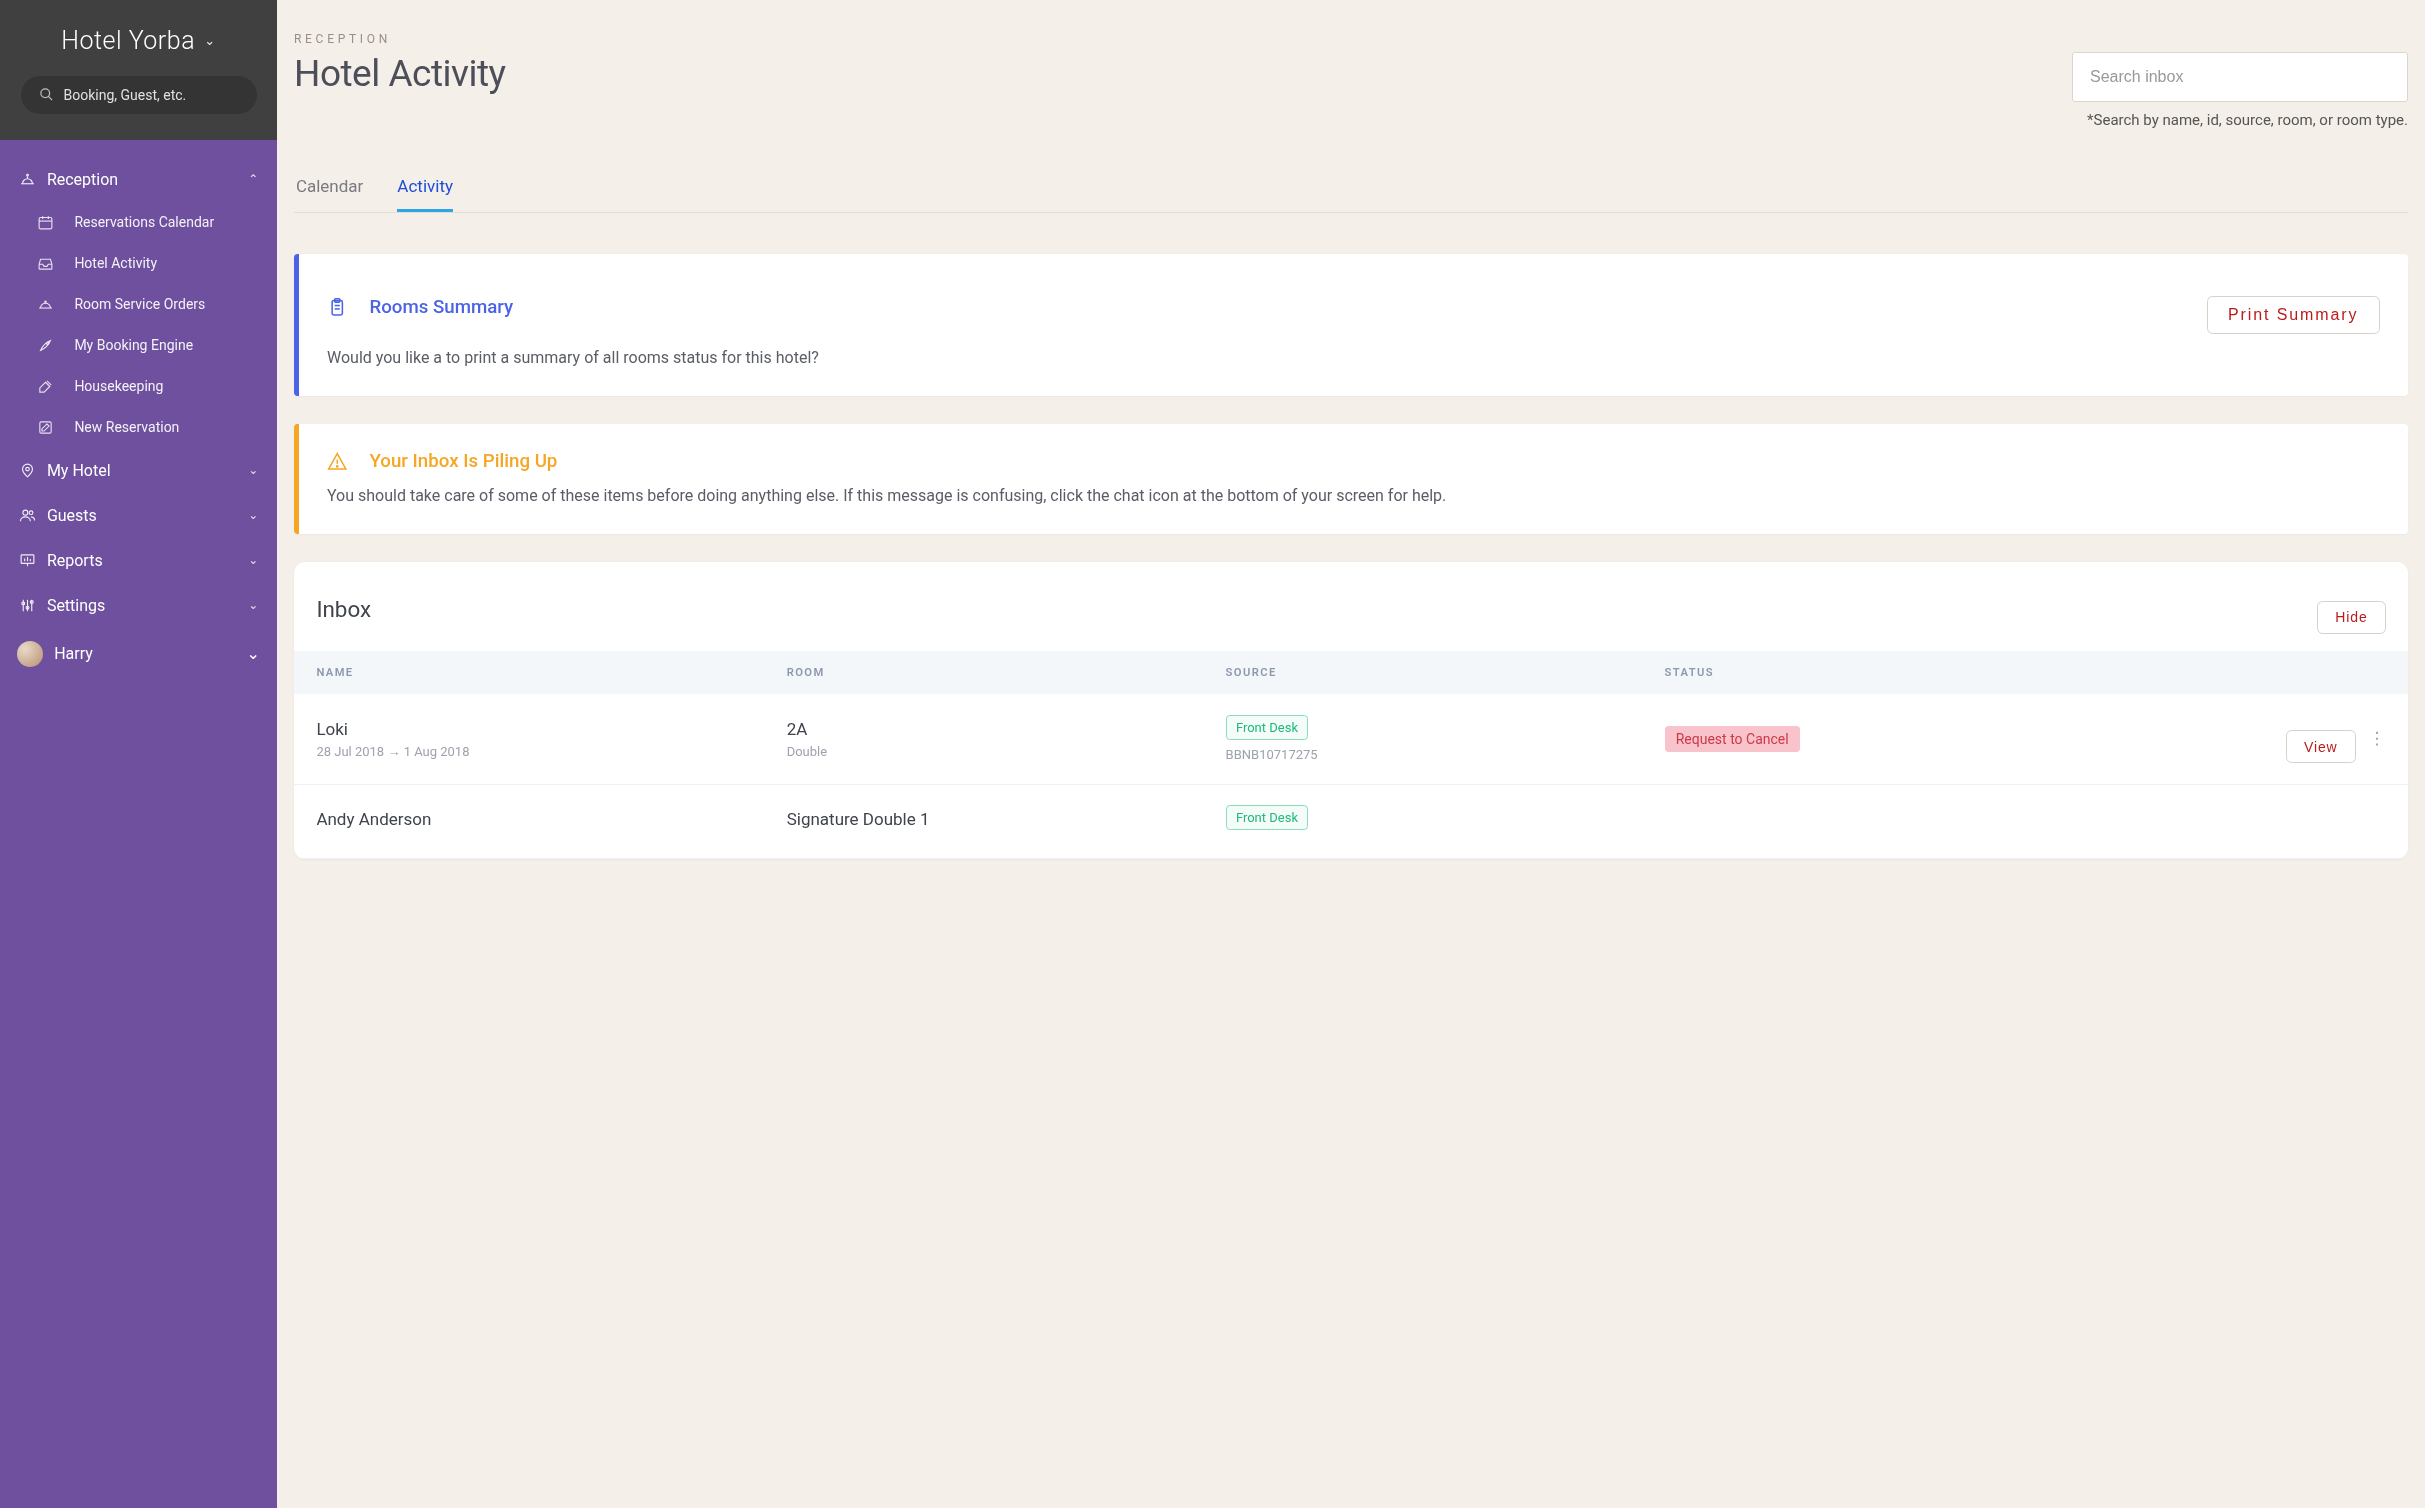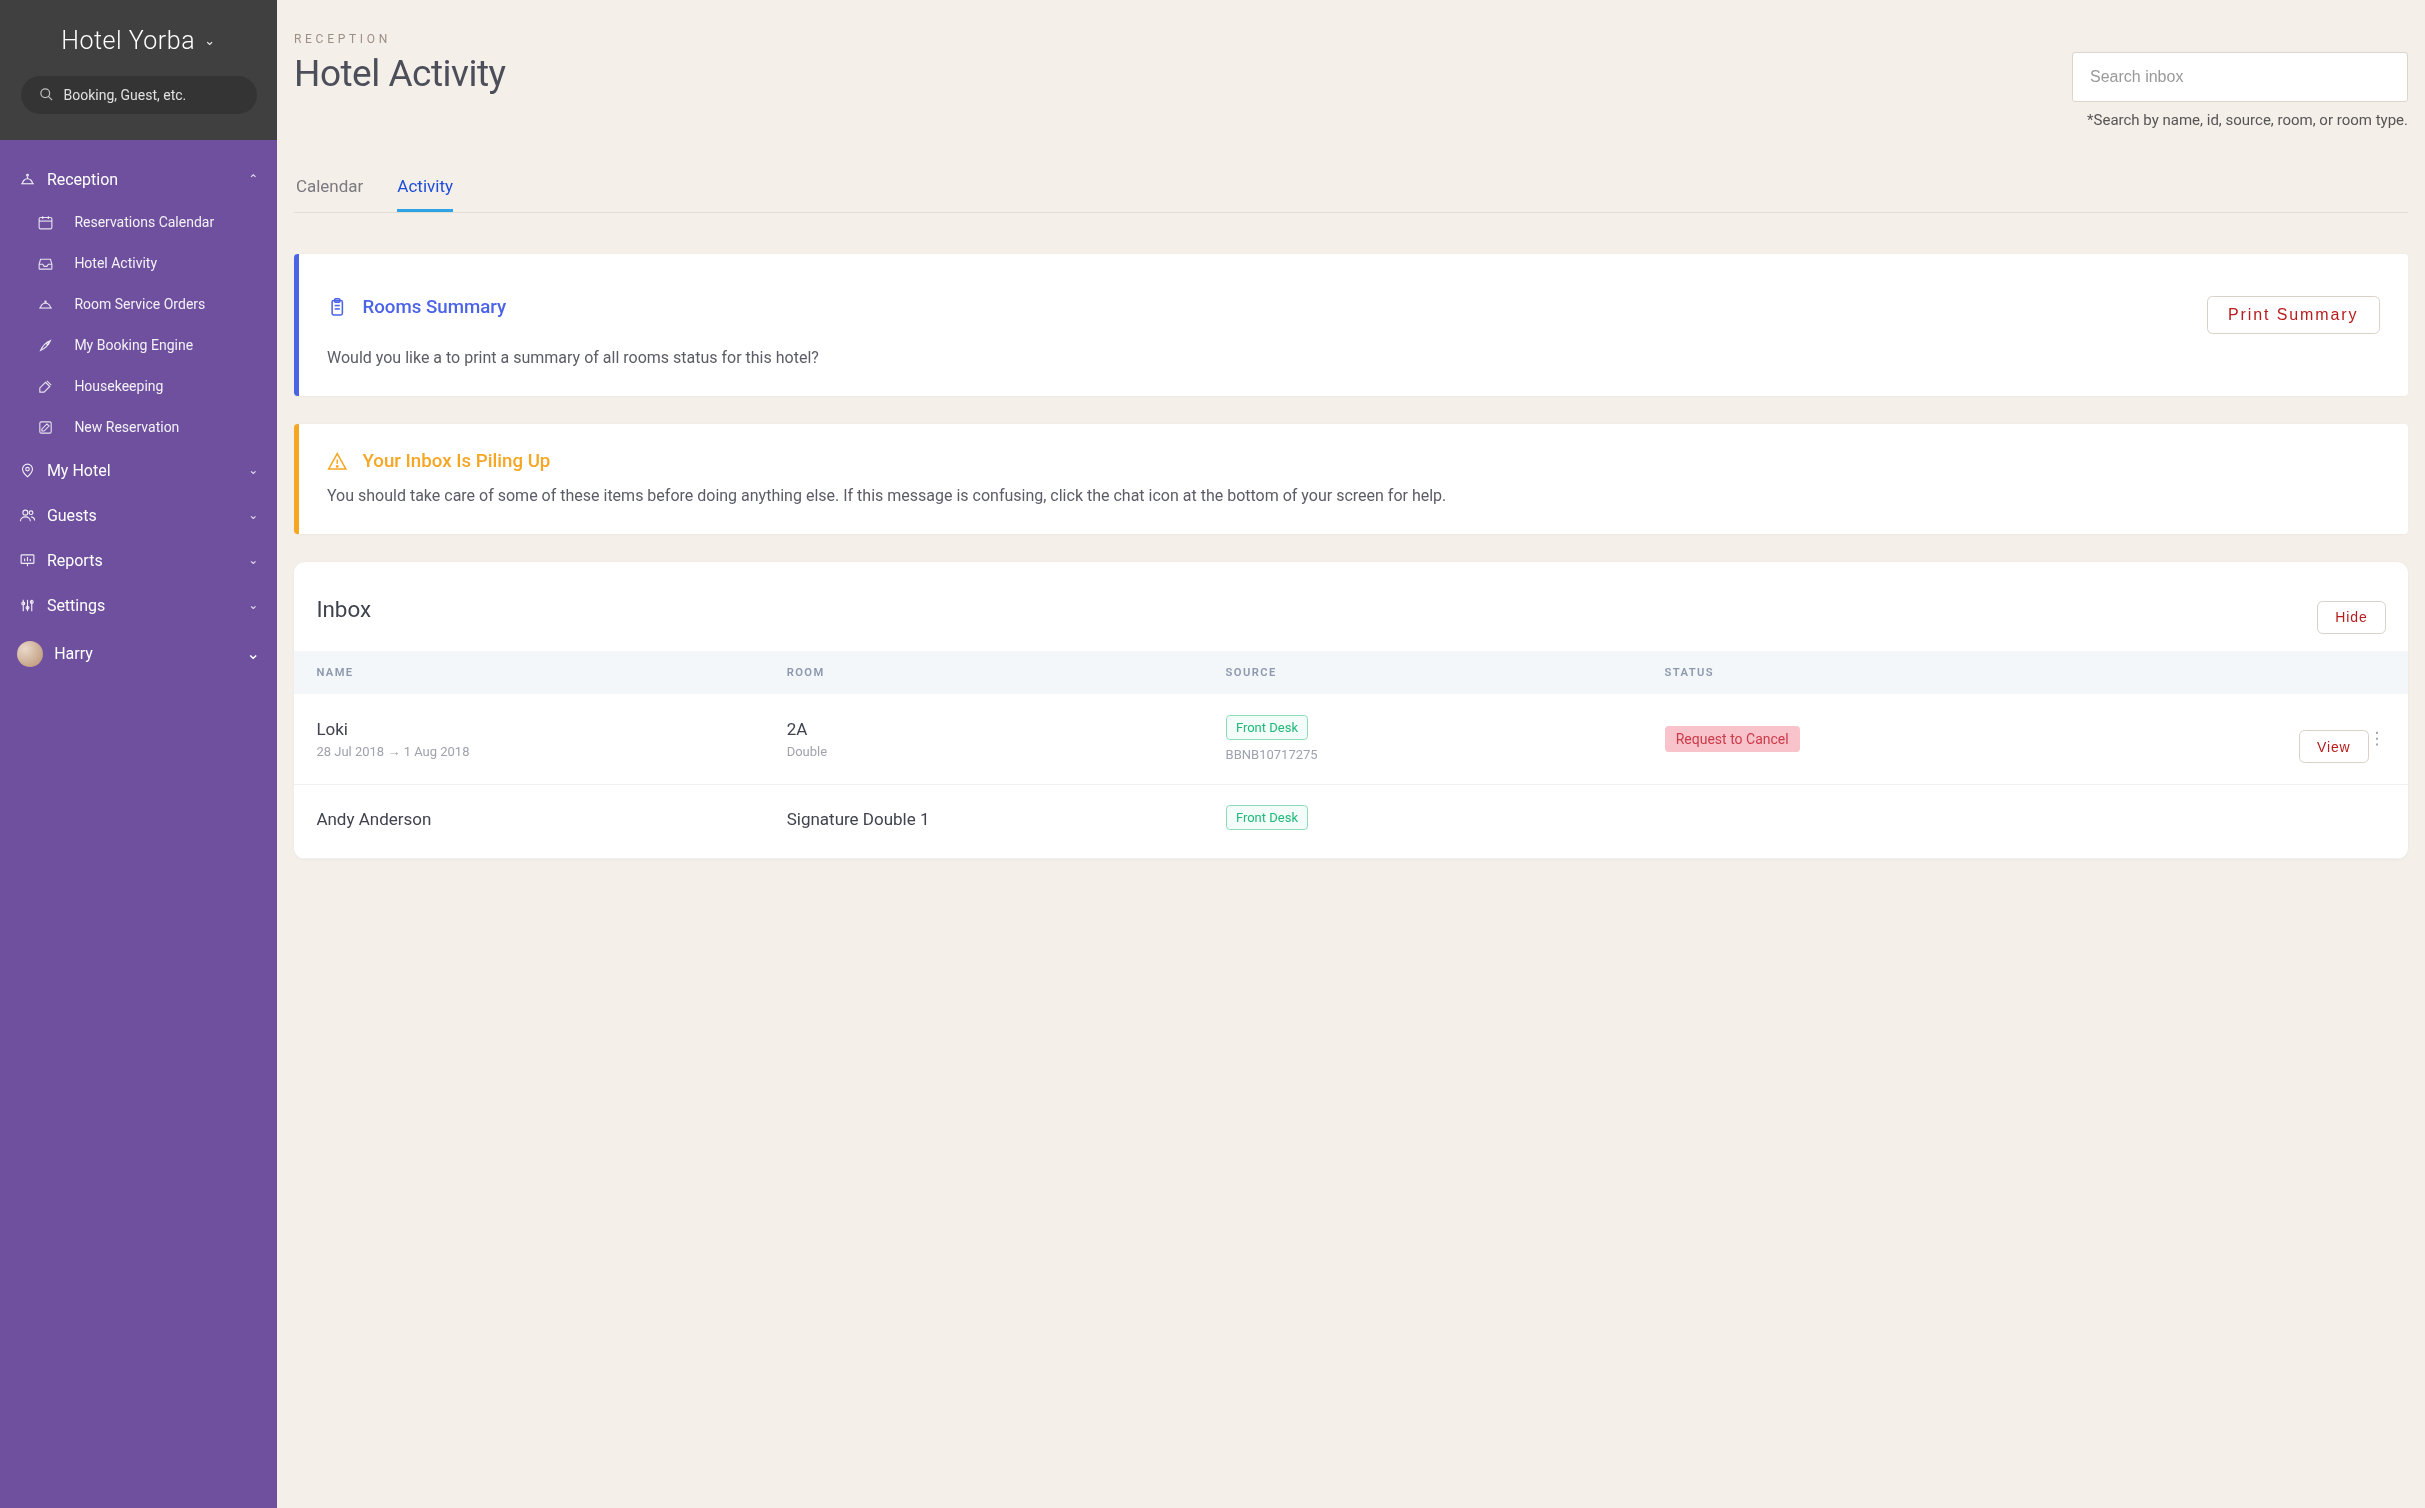--- a/index.html
+++ b/index.html
@@ -38,41 +38,41 @@
 .search-hint { font-size: 15px; color: #555; margin-top: 9.3px; text-align: right; }
 
 .tabs { border-bottom: 0.9px solid #e4ddd3; display: flex; gap: 34px; padding: 0 1.9px; margin-bottom: 41px; }
 .tab { font-size: 17px; padding: 0 0 13px; color: #7a7a80; cursor: pointer; border-bottom: 3.7px solid transparent; }
 .tab.active { color: #1d4ed8; border-bottom-color: #2ea3e6; }
 
 .card { background: #fff; border-radius: 3.7px; margin-bottom: 28px; padding: 26px 28px; border-left: 5.6px solid transparent; box-shadow: 0 0.9px 1.9px rgba(0,0,0,0.03); }
 .card.info { border-left-color: #4b63e6; }
 .card.warn { border-left-color: #f5a623; }
 .card-header { display: flex; align-items: center; justify-content: space-between; gap: 18.7px; margin-bottom: 11.2px; }
-.card-title-wrap { display: flex; align-items: center; gap: 15px; }
+.card-title-wrap { display: flex; align-items: center; gap: 22px; }
 .card-title { font-size: 18.7px; font-weight: 500; }
 .card.info .card-title { color: #4b63e6; }
 .card.warn .card-title { color: #f5a623; }
 .card-title-wrap svg { width: 20.5px; height: 20.5px; }
 .card-body { font-size: 16px; line-height: 1.55; color: #5a5d66; }
 .btn { border: 0.9px solid #d7d1c8; background: #fff; padding: 9.3px 20.5px; border-radius: 5.6px; font-size: 16px; letter-spacing: 1.9px; color: #b91c1c; cursor: pointer; white-space: nowrap; margin-top: 16px; }
 .btn.sm { font-size: 14px; letter-spacing: 0.9px; padding: 7.5px 17px; }
 
 .panel { background: #fff; border-radius: 11.2px; box-shadow: 0 0.9px 2.8px rgba(0,0,0,0.04); overflow: hidden; }
 .panel-header { display: flex; align-items: center; justify-content: space-between; padding: 22.4px 22.4px 17px; }
 .panel-title { font-size: 22.4px; color: #3f434d; }
 .table-head { background: #f4f7f9; display: grid; grid-template-columns: 1.5fr 1.4fr 1.4fr 1.4fr 0.9fr; padding: 15px 22.4px; font-size: 11.2px; letter-spacing: 1.4px; color: #8c98ad; font-weight: 600; }
 .table-row { display: grid; grid-template-columns: 1.5fr 1.4fr 1.4fr 1.4fr 0.9fr; padding: 20.5px 22.4px; border-bottom: 0.9px solid #eef0f2; align-items: center; }
 .cell-primary { font-size: 17px; color: #3f434d; margin-bottom: 4.7px; }
 .cell-secondary { font-size: 13px; color: #9da2ad; }
 .tag { display: inline-block; padding: 3.7px 9.3px; border-radius: 3.7px; font-size: 13px; border: 0.9px solid; }
 .tag.green { color: #1fb97a; border-color: #8ddcb8; background: #f3fcf8; }
 .badge { display: inline-block; padding: 4.7px 11.2px; border-radius: 3.7px; font-size: 14px; }
 .badge.red { background: #f9c3cb; color: #cb3a49; }
-.row-actions { display: flex; align-items: center; justify-content: flex-end; }
+.row-actions { display: flex; align-items: center; gap: 13px; justify-content: flex-end; }
 .kebab { width: 17px; text-align: center; color: #9aa0ab; cursor: pointer; font-size: 17px; line-height: 1; }
 </style>
 </head>
 <body>
 
 <div class="app">
   <aside class="sidebar">
     <div class="sidebar-header">
       <div class="hotel-selector">
         <span>Hotel Yorba</span>

